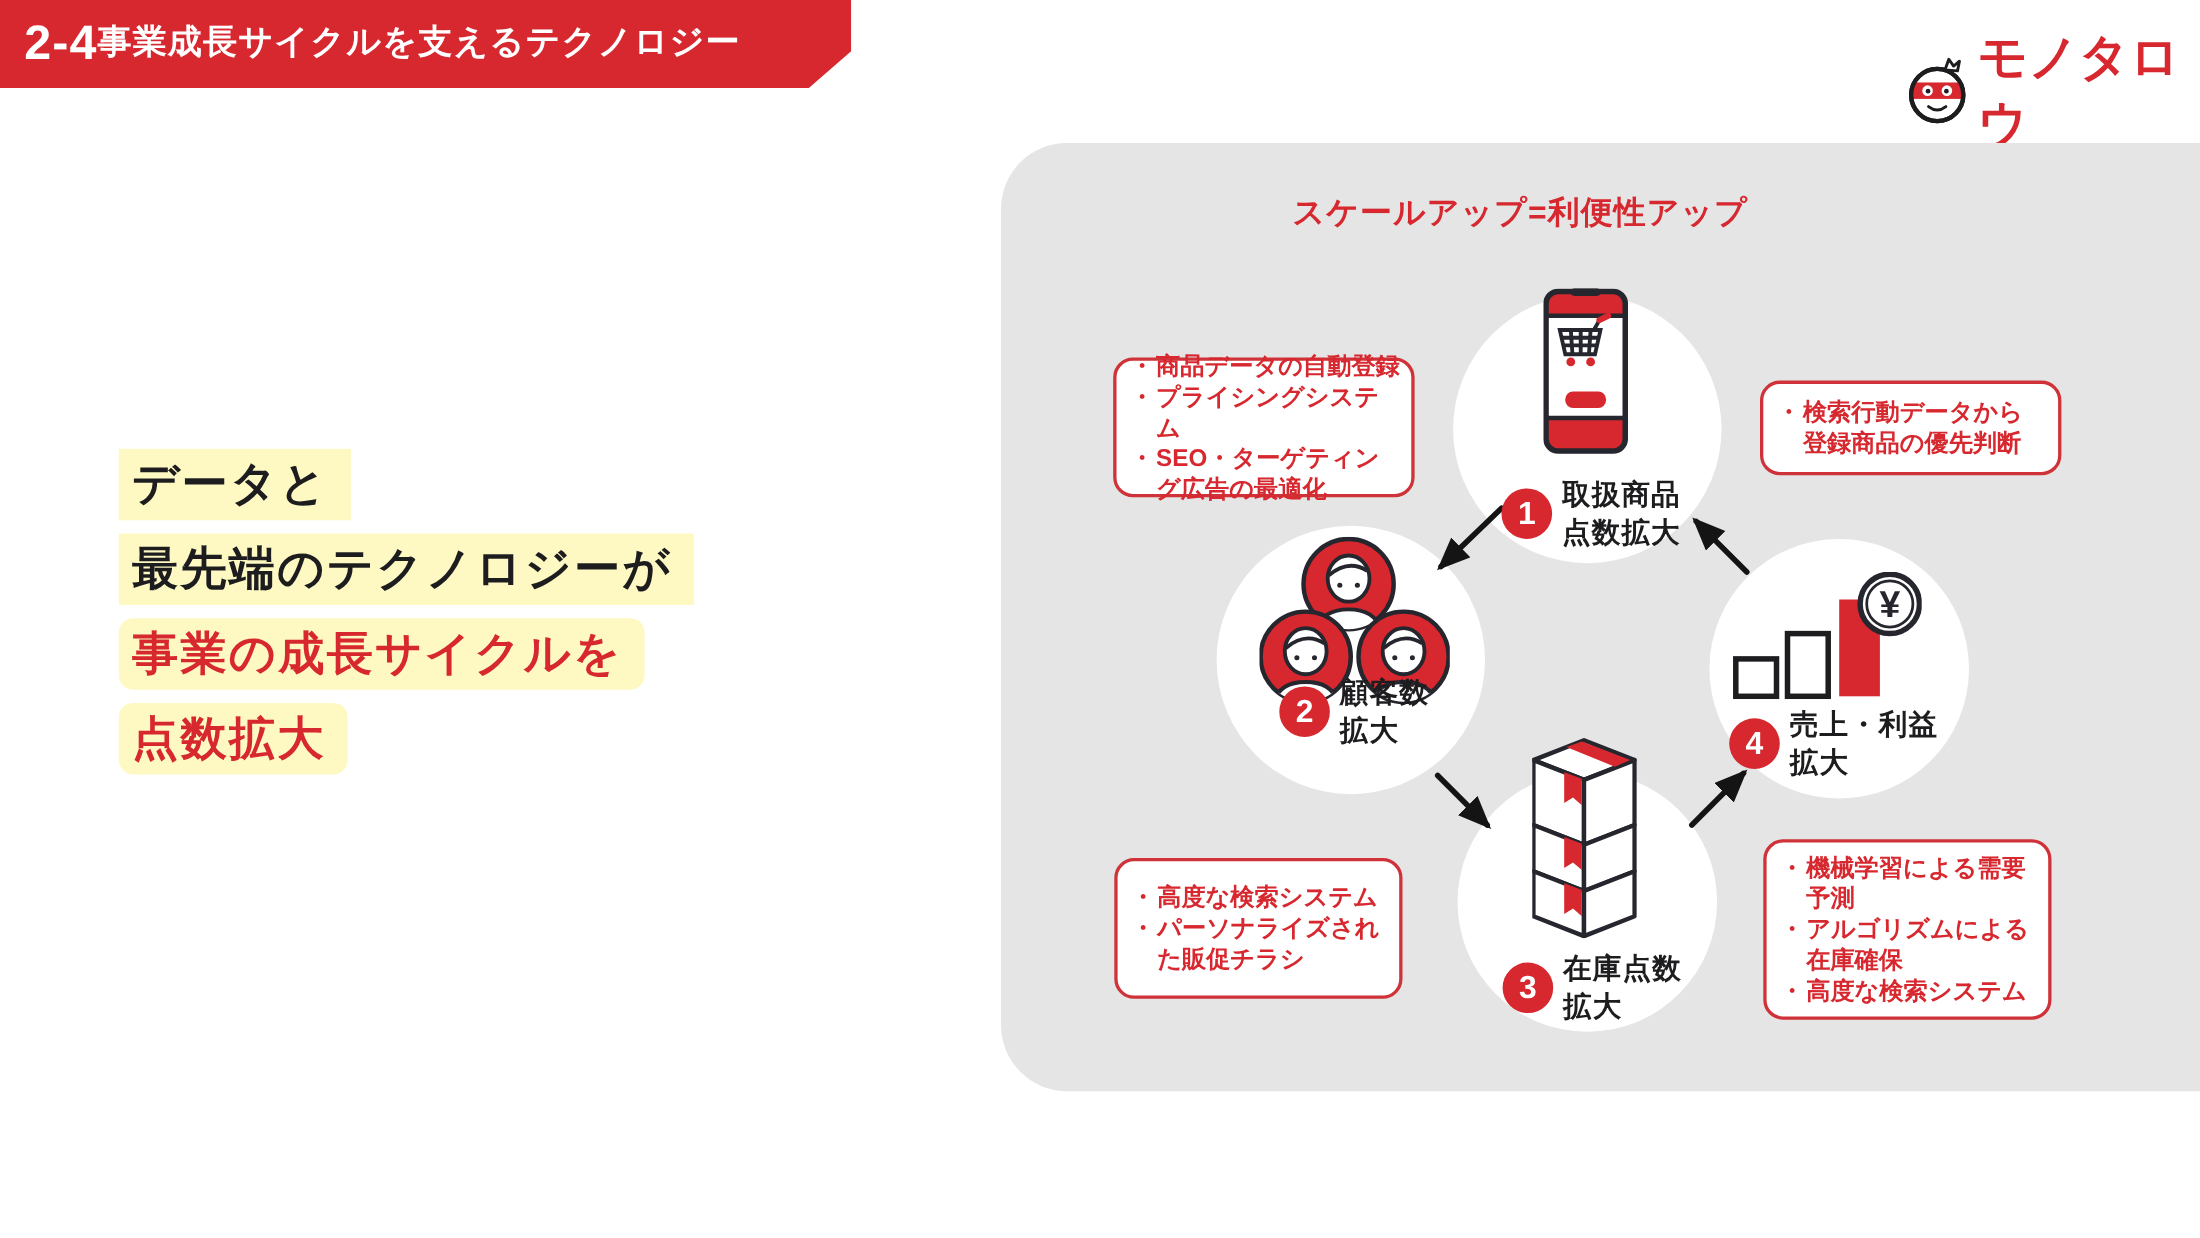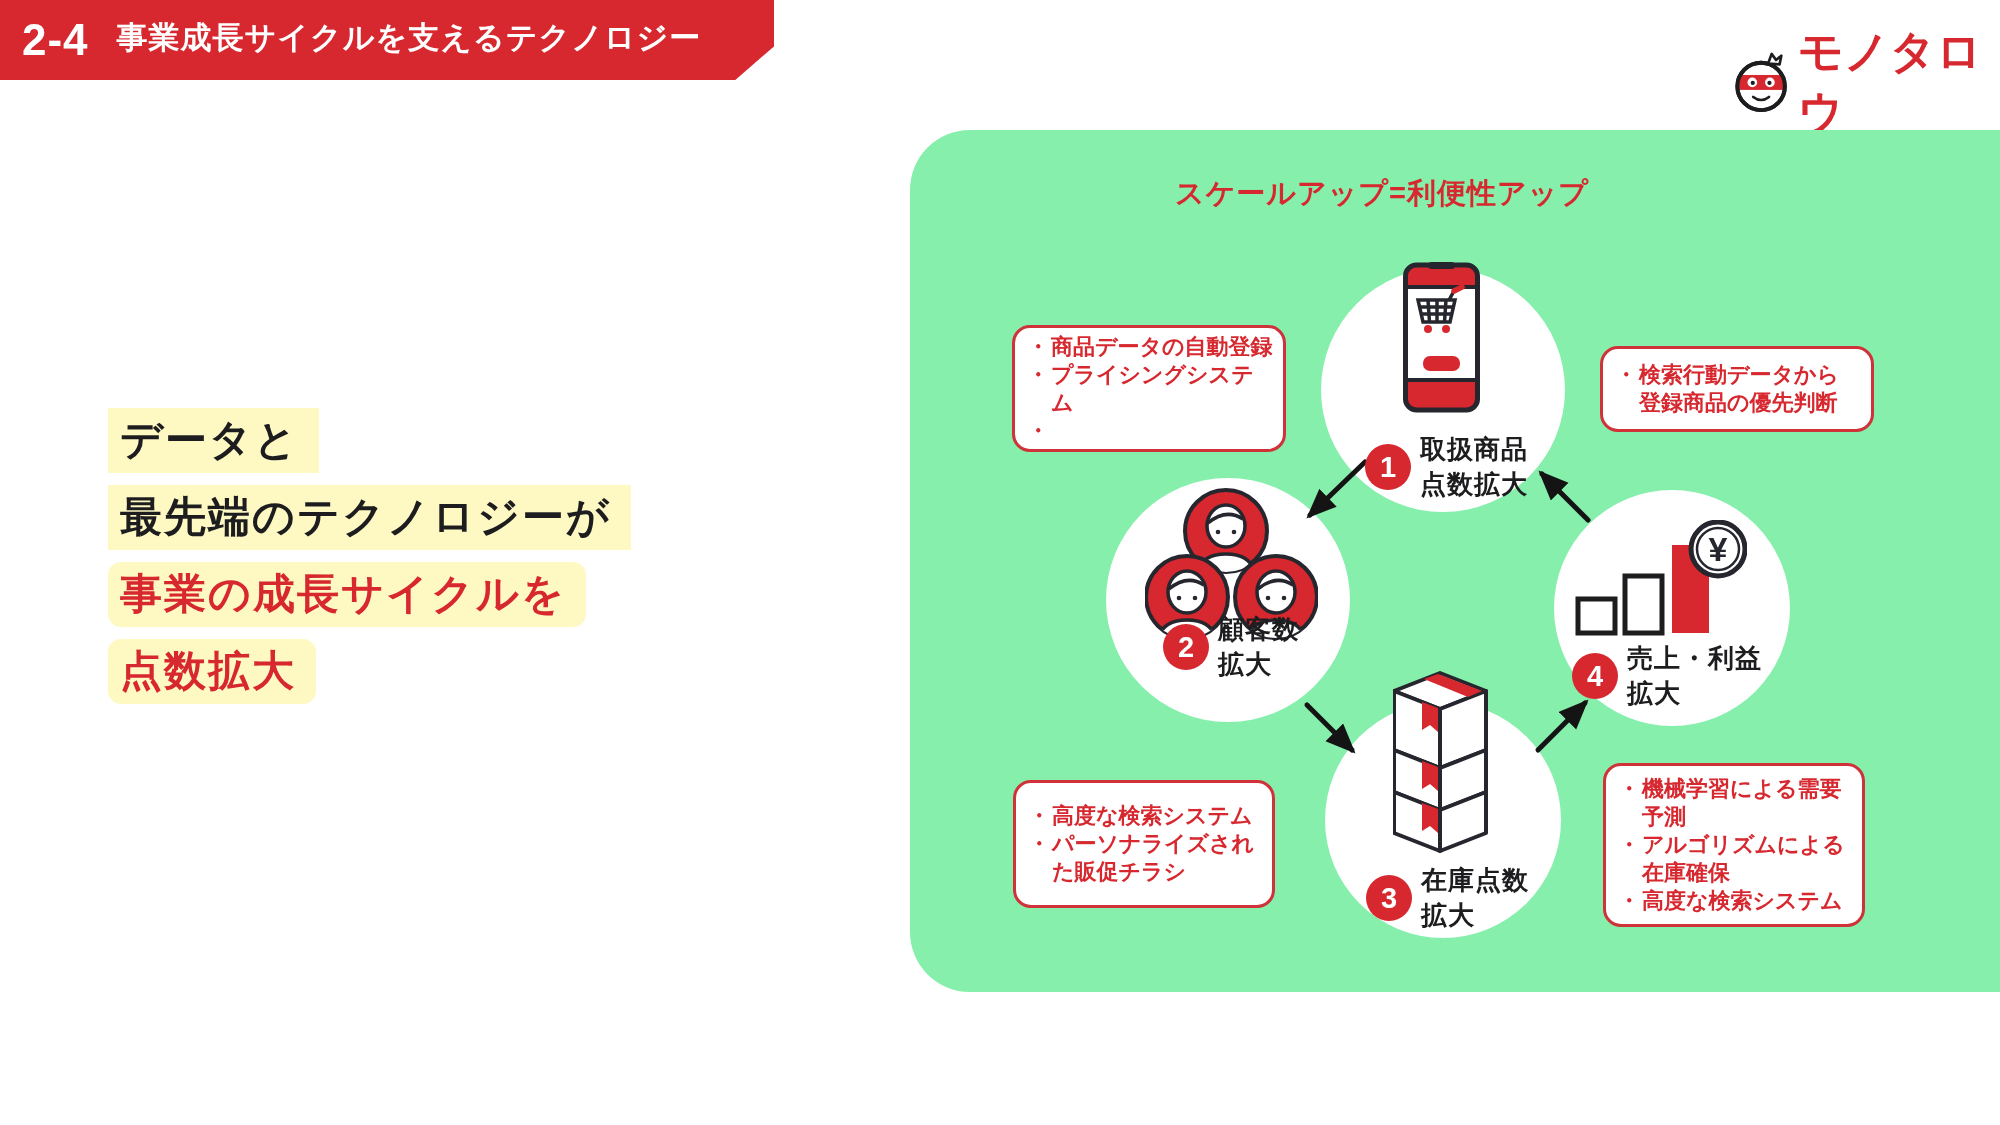--- a/index.html
+++ b/index.html
@@ -4,38 +4,38 @@
 <style>
   html,body{margin:0;padding:0;}
   body{
     width:2000px;height:1125px;position:relative;background:#ffffff;overflow:hidden;
     font-family:"Liberation Sans","DejaVu Sans",sans-serif;
   }
   
   .banner{
     position:absolute;left:0;top:0;width:774px;height:80px;background:#d7282f;
     clip-path:polygon(0 0,100% 0,100% 58%,95% 100%,0 100%);
-    display:flex;align-items:center;gap:28px;padding-left:22px;box-sizing:border-box;color:#fff;
+    display:flex;align-items:center;padding-left:22px;box-sizing:border-box;color:#fff;
   }
   .banner-num{font-size:44px;font-weight:900;letter-spacing:1px;}
   .banner-title{font-size:31px;font-weight:800;letter-spacing:1px;padding-bottom:4px;}
   
   .logo{position:absolute;left:1733px;top:22px;display:flex;align-items:center;gap:5px;}
   .logo-word{font-size:45px;font-weight:900;color:#d7282f;letter-spacing:0px;}
   
   .headline{position:absolute;left:108px;top:408px;}
   .hl-line{
     display:table;background:#fef9c3;padding:5px 20px 7px 12px;margin:0 0 12px 0;
     font-size:42px;line-height:53px;font-weight:900;color:#1d1d1f;letter-spacing:2px;
   }
   .hl-line.red{color:#d7282f;border-radius:13px;}
   
   .panel{
     position:absolute;left:910px;top:130px;width:1090px;height:862px;
-    background:#86efac;border-radius:60px 0 0 60px;
+    background:#e5e5e5;border-radius:60px 0 0 60px;
   }
   .panel-title{
     position:absolute;left:172px;top:44px;width:600px;text-align:center;
     font-size:29px;font-weight:900;color:#d7282f;letter-spacing:1px;
   }
   .circle{position:absolute;background:#ffffff;border-radius:50%;}
   .c1{left:411px;top:138px;width:244px;height:244px;}
   .c2{left:196px;top:348px;width:244px;height:244px;}
   .c3{left:415px;top:572px;width:236px;height:236px;}
   .c4{left:644px;top:360px;width:236px;height:236px;}
@@ -228,20 +228,21 @@
       <li>
           <span class="bu">・</span>
           <span class="btext">商品データの自動登録</span>
         </li>
       <li>
           <span class="bu">・</span>
           <span class="btext">プライシングシステム</span>
         </li>
       <li>
           <span class="bu">・</span>
+          <span class="btext">SEO・ターゲティング広告の最適化</span>
         </li>
     </ul>
   </div>
   <div class="callout co2">
     <ul>
       <li>
           <span class="bu">・</span>
           <span class="btext">検索行動データから登録商品の優先判断</span>
         </li>
     </ul>

